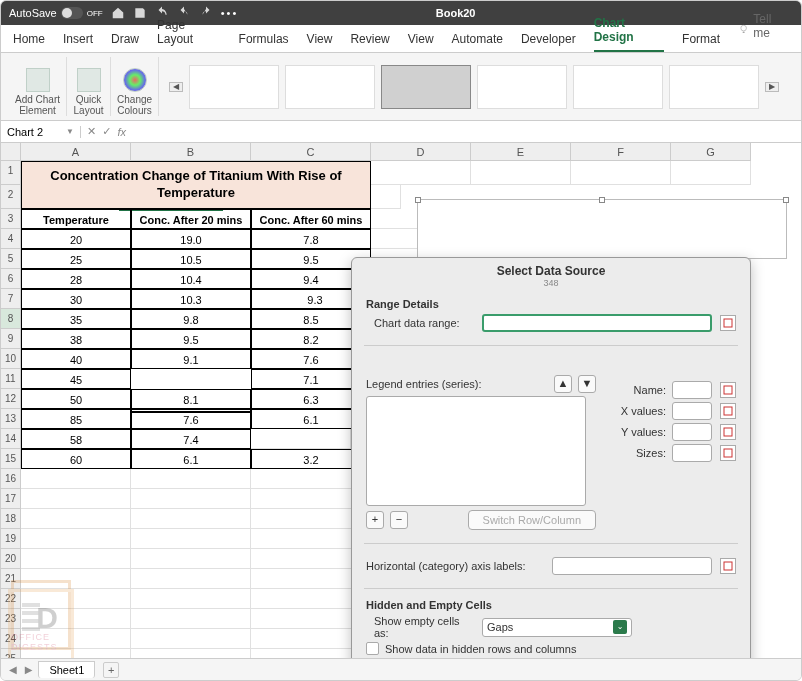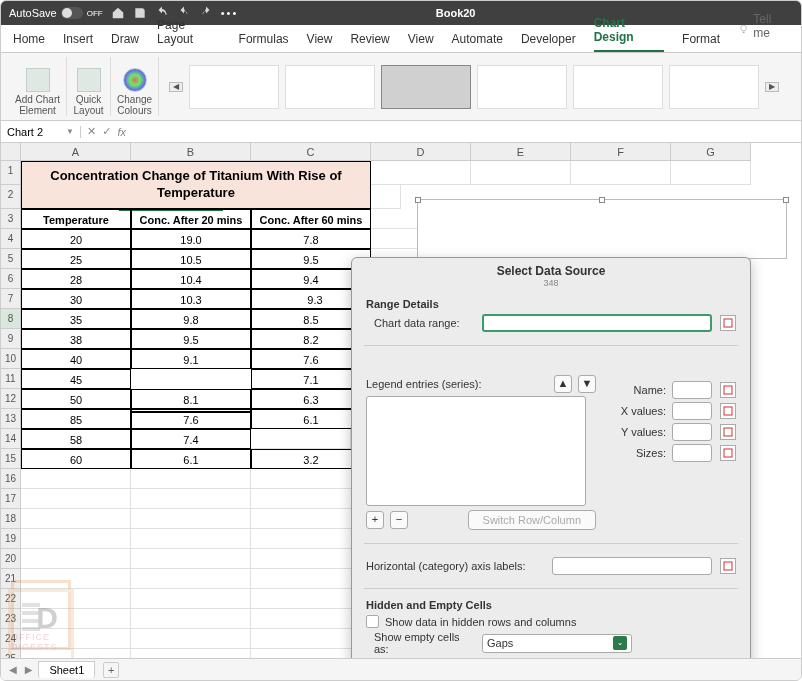--- a/index.html
+++ b/index.html
@@ -550,29 +550,29 @@
           <svg viewBox="0 0 10 10">
             <rect x="1" y="1" width="8" height="8" fill="none" stroke="#c33"></rect>
           </svg>
         </div>
     </div>
   </div>
   <div class="hr"></div>
   <div class="dlg-sec">
     <h4>Hidden and Empty Cells</h4>
     <div class="row">
-      <div class="chk"></div>
-      <span>Show data in hidden rows and columns</span>
-    </div>
-    <div class="row">
       <label>Show empty cells as:</label>
       <div class="select">
         <span>Gaps</span>
           <span class="dd">⌄</span>
       </div>
+    </div>
+    <div class="row">
+      <div class="chk"></div>
+      <span>Show data in hidden rows and columns</span>
     </div>
   </div>
   <div class="dlg-btns">
     <button class="btn">Cancel</button>
     <button class="btn ok">OK</button>
   </div>
 </div>
 
 <div class="wm">
   <div class="book">

